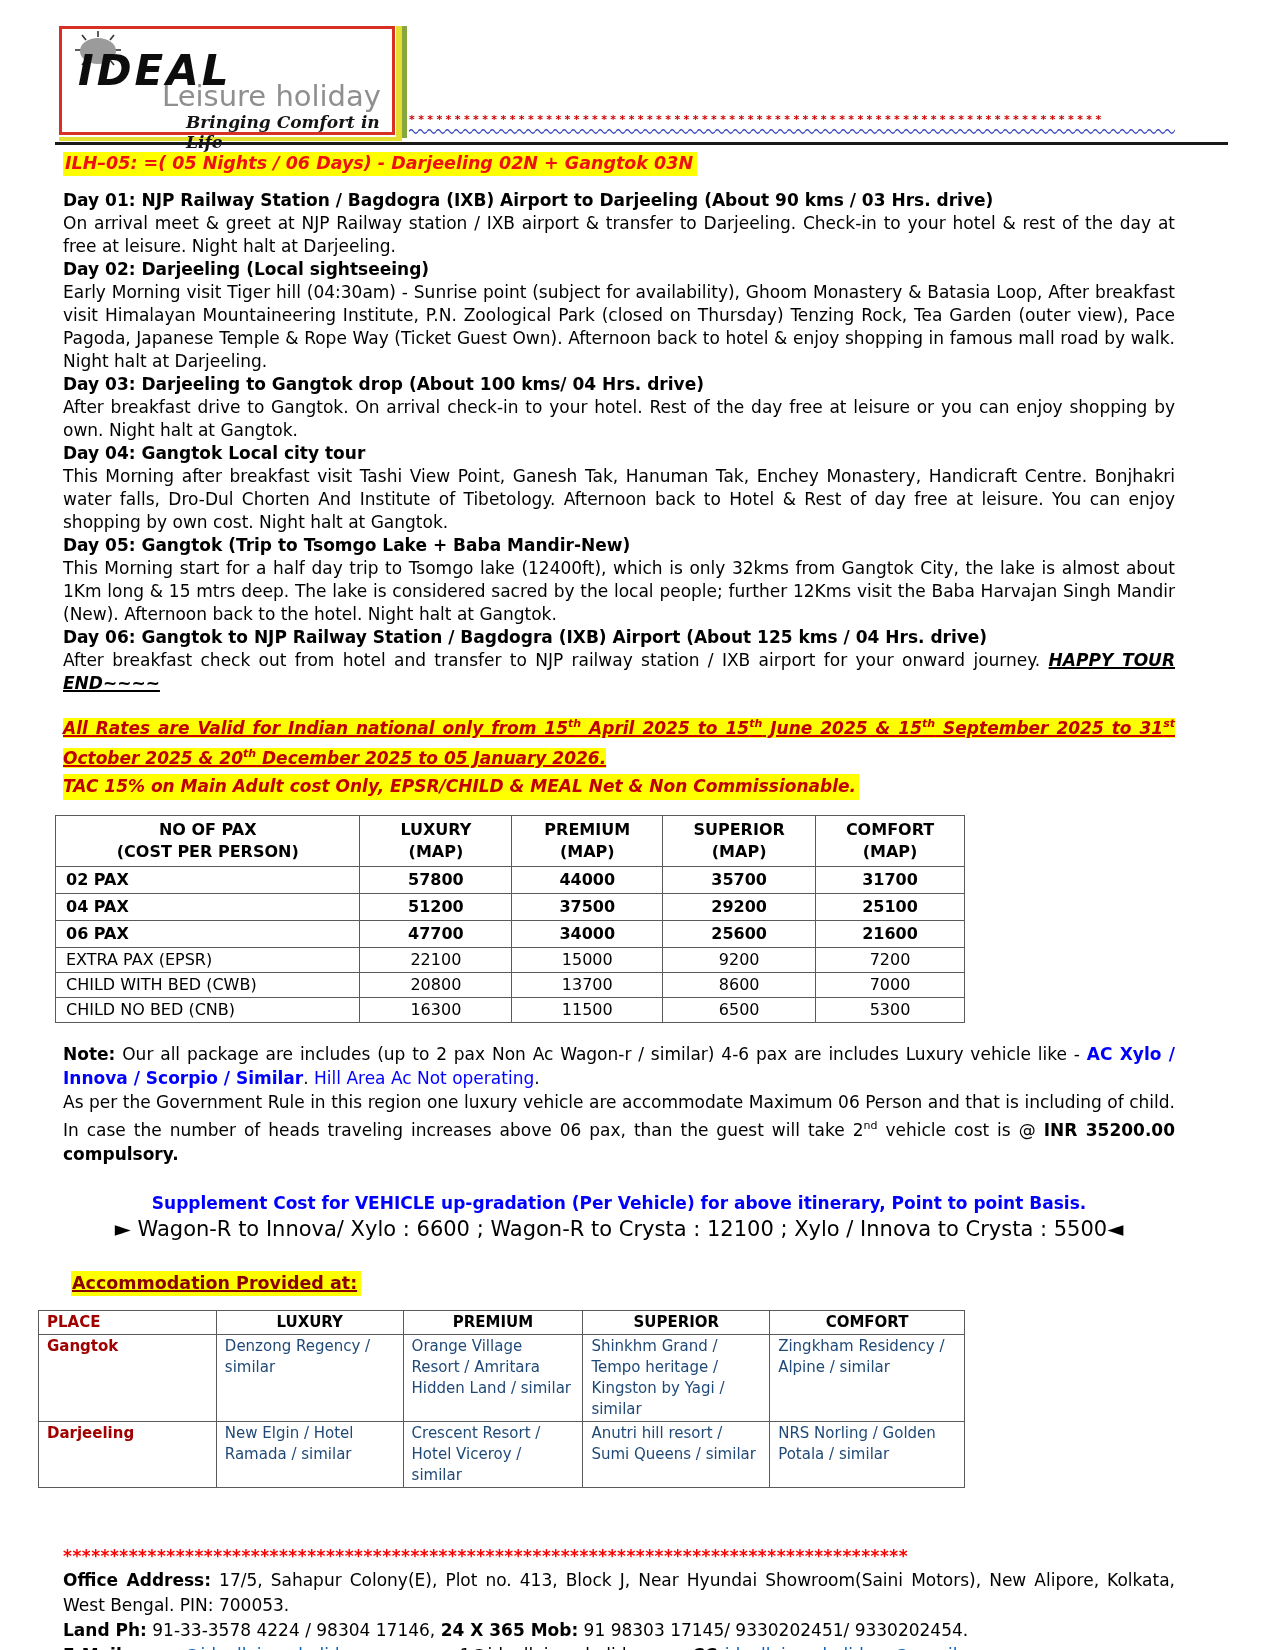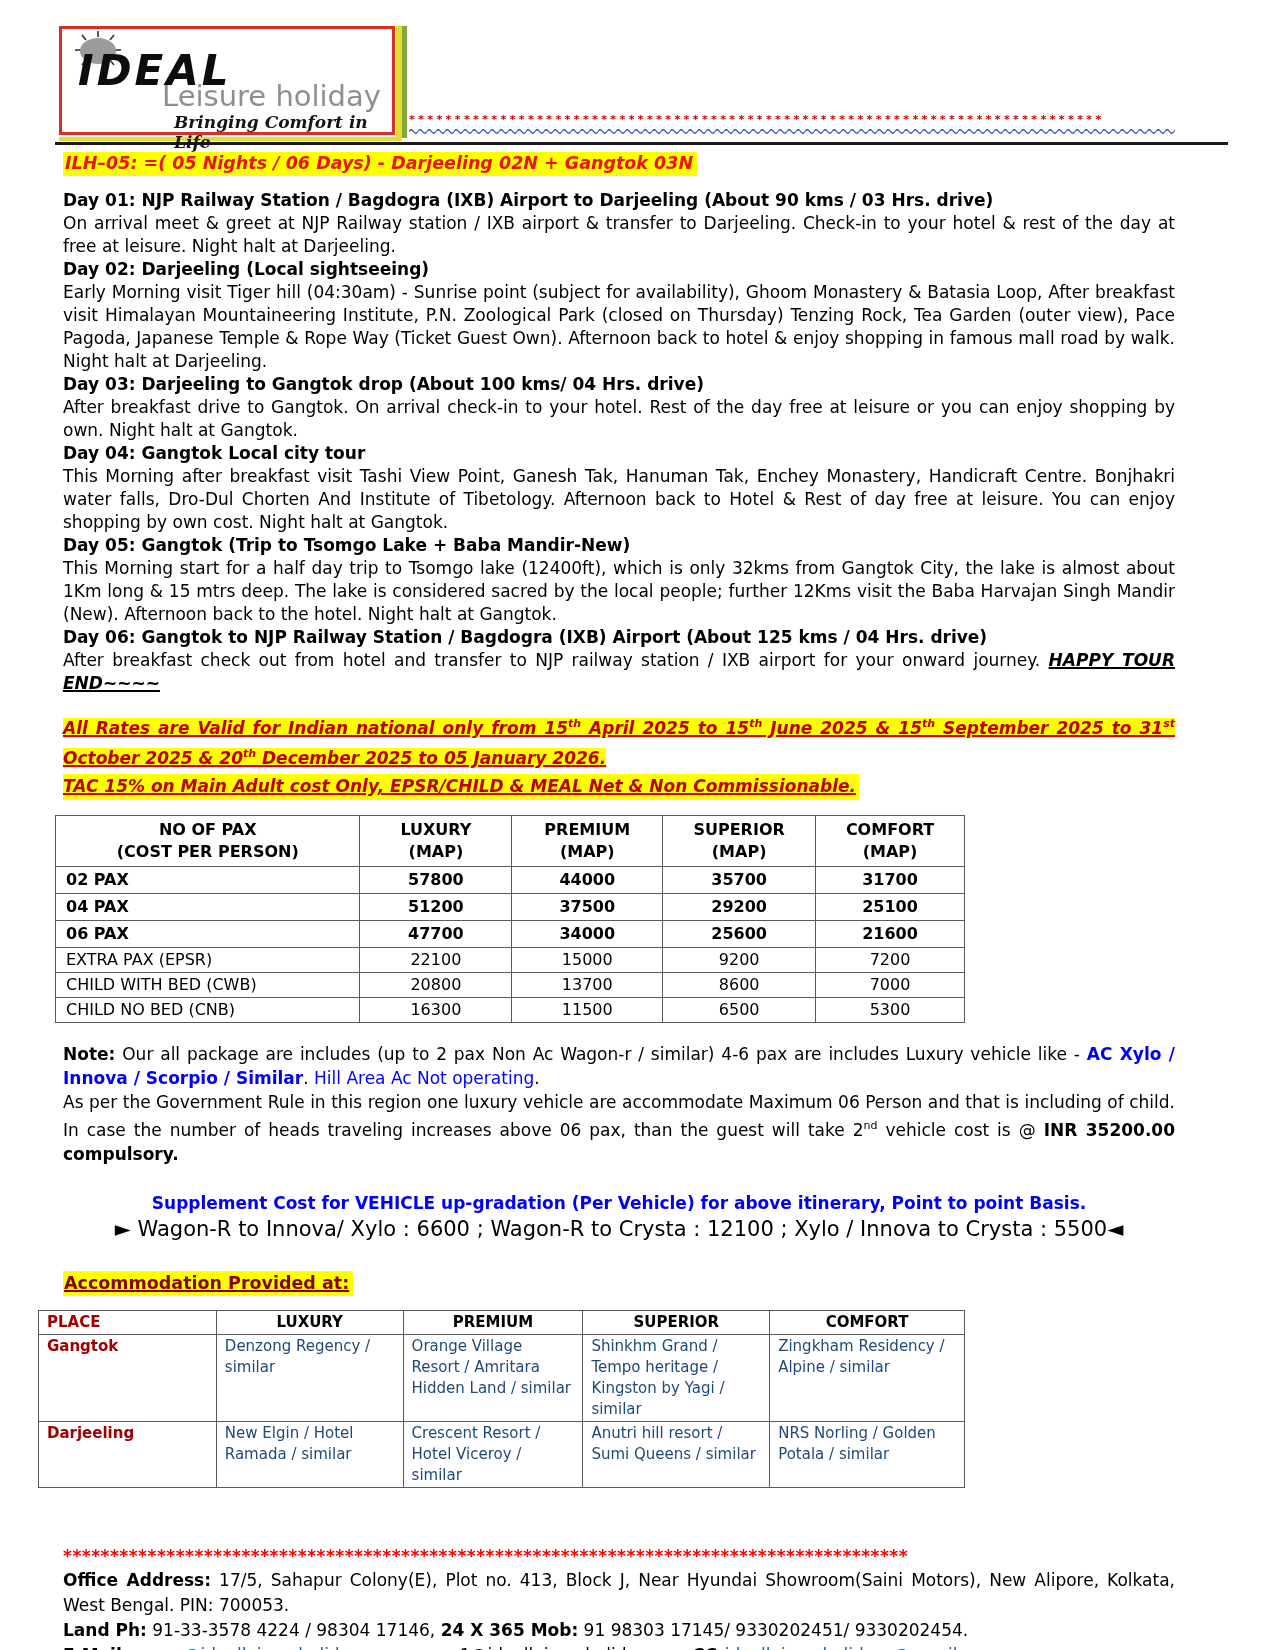--- a/index.html
+++ b/index.html
@@ -12,21 +12,21 @@
   .header-row { display:flex; align-items:flex-end; }
   .logo-wrap { position:relative; width:330px; height:103px; flex:none;
                border:3px solid #d93025; background:#fff; margin-left:4px; }
   .stripe-y { position:absolute; right:-10px; top:-3px; height:112px; width:6px; background:#e4de33; }
   .stripe-g { position:absolute; right:-15px; top:-3px; height:112px; width:5px; background:#86a73e; }
   .stripe-b { position:absolute; left:-3px; right:-10px; bottom:-9px; height:4px; background:#e4de33; }
   .logo-sun { position:absolute; left:8px; top:0px; }
   .logo-brand { position:absolute; left:16px; top:20px; font-size:42px; font-weight:900;
                 font-style:italic; letter-spacing:3px; color:#0d0d0d; line-height:44px;}
   .logo-sub { position:absolute; left:100px; top:52px; font-size:29px; color:#8f8f8f; line-height:30px;}
-  .logo-tag { position:absolute; left:112px; top:83px; font-size:17px; font-weight:bold; font-style:italic;
+  .logo-tag { position:absolute; left:124px; top:83px; font-size:17px; font-weight:bold; font-style:italic;
               font-family:"DejaVu Serif", serif; color:#141414; }
   .header-right { flex:1; display:flex; flex-direction:column; justify-content:flex-end;
                   padding-left:14px; min-width:0; }
   .asterisks-top { color:#cc0000; font-weight:bold; font-size:11px; letter-spacing:3.4px;
                    white-space:nowrap; overflow:hidden; line-height:14px; }
   .wavy { display:block; margin-top:1px; }
   .header-rule { border-bottom:3px solid #1a1a1a; margin-top:7px; width:1180px; margin-left:0px; }
   
   .doc-title-line { margin:7px 0 0 8px; }
   .doc-title { display:inline-block; background:#ffff00; color:#ee1111; font-weight:bold; font-style:italic;
@@ -39,42 +39,42 @@
   .day-body { font-size:17px; line-height:23px; text-align:justify; }
   .tour-end { font-weight:bold; font-style:italic; text-decoration:underline; text-decoration-thickness:2px; }
   
   .validity { margin-top:16px; font-size:17px; line-height:26.5px; font-weight:bold; font-style:italic;
               color:#c00000; text-align:justify; }
   .validity .hl { background:#ffff00; text-decoration:underline; text-decoration-color:#cc0000;
                   text-decoration-thickness:2px; }
   .tac-line { margin-top:3px; }
   .tac-line .hl { display:inline-block; background:#ffff00; color:#c00000; font-weight:bold; font-style:italic;
                   font-size:17px; line-height:25px; padding:0 3px 1px 0;
-                  text-decoration:underline; text-decoration-color:#cc0000; text-decoration-thickness:2px; }
+                  text-decoration-color:#cc0000; text-decoration-thickness:2px; }
   sup { font-size:11px; }
   
   table { border-collapse:collapse; }
   .price-table { margin-top:15px; width:910px; font-size:16px; }
   .price-table th, .price-table td { border:1px solid #5a5a5a; padding:1px 10px; }
   .price-table th { font-weight:bold; text-align:center; line-height:22px; padding-top:3px; padding-bottom:3px;}
   .price-table td.lbl { text-align:left; }
   .price-table td.val { text-align:center; }
   .price-table tr.b td { font-weight:bold; line-height:24px; }
   .price-table tr.r td { font-weight:normal; line-height:22px; }
   
   .note-para { margin-top:19px; font-size:17px; line-height:24px; text-align:justify; }
   .gov-para  { font-size:17px; line-height:24px; text-align:justify; }
   .blue  { color:#0000ff; }
   .blue-b{ color:#0000ff; font-weight:bold; }
   .b { font-weight:bold; }
   
   .supp-heading { margin-top:26px; text-align:center; color:#0000ff; font-weight:bold; font-size:17px; line-height:23px;}
   .supp-line { margin-top:3px; text-align:center; font-size:21px; line-height:23px; }
   
-  .accom-heading-line { margin-top:30px; margin-left:8px; }
+  .accom-heading-line { margin-top:30px; margin-left:16px; }
   .accom-heading { display:inline-block; background:#ffff00; color:#8b0000; font-weight:bold; font-size:17.5px;
                    line-height:24px; padding:0 4px 1px 1px;
                    text-decoration:underline; text-decoration-color:#8b0000; text-decoration-thickness:2px; }
   .accom-table { margin-top:14px; margin-left:-17px; width:927px; font-size:15px; }
   .accom-table th, .accom-table td { border:1px solid #5a5a5a; padding:1px 8px; vertical-align:top; line-height:21px; }
   .accom-table th { font-weight:bold; text-align:center; }
   .accom-table th.place-h { text-align:left; color:#a00000; }
   .accom-table td.place { font-weight:bold; color:#a00000; }
   .accom-table td.hotel { color:#1f4977; }
   

